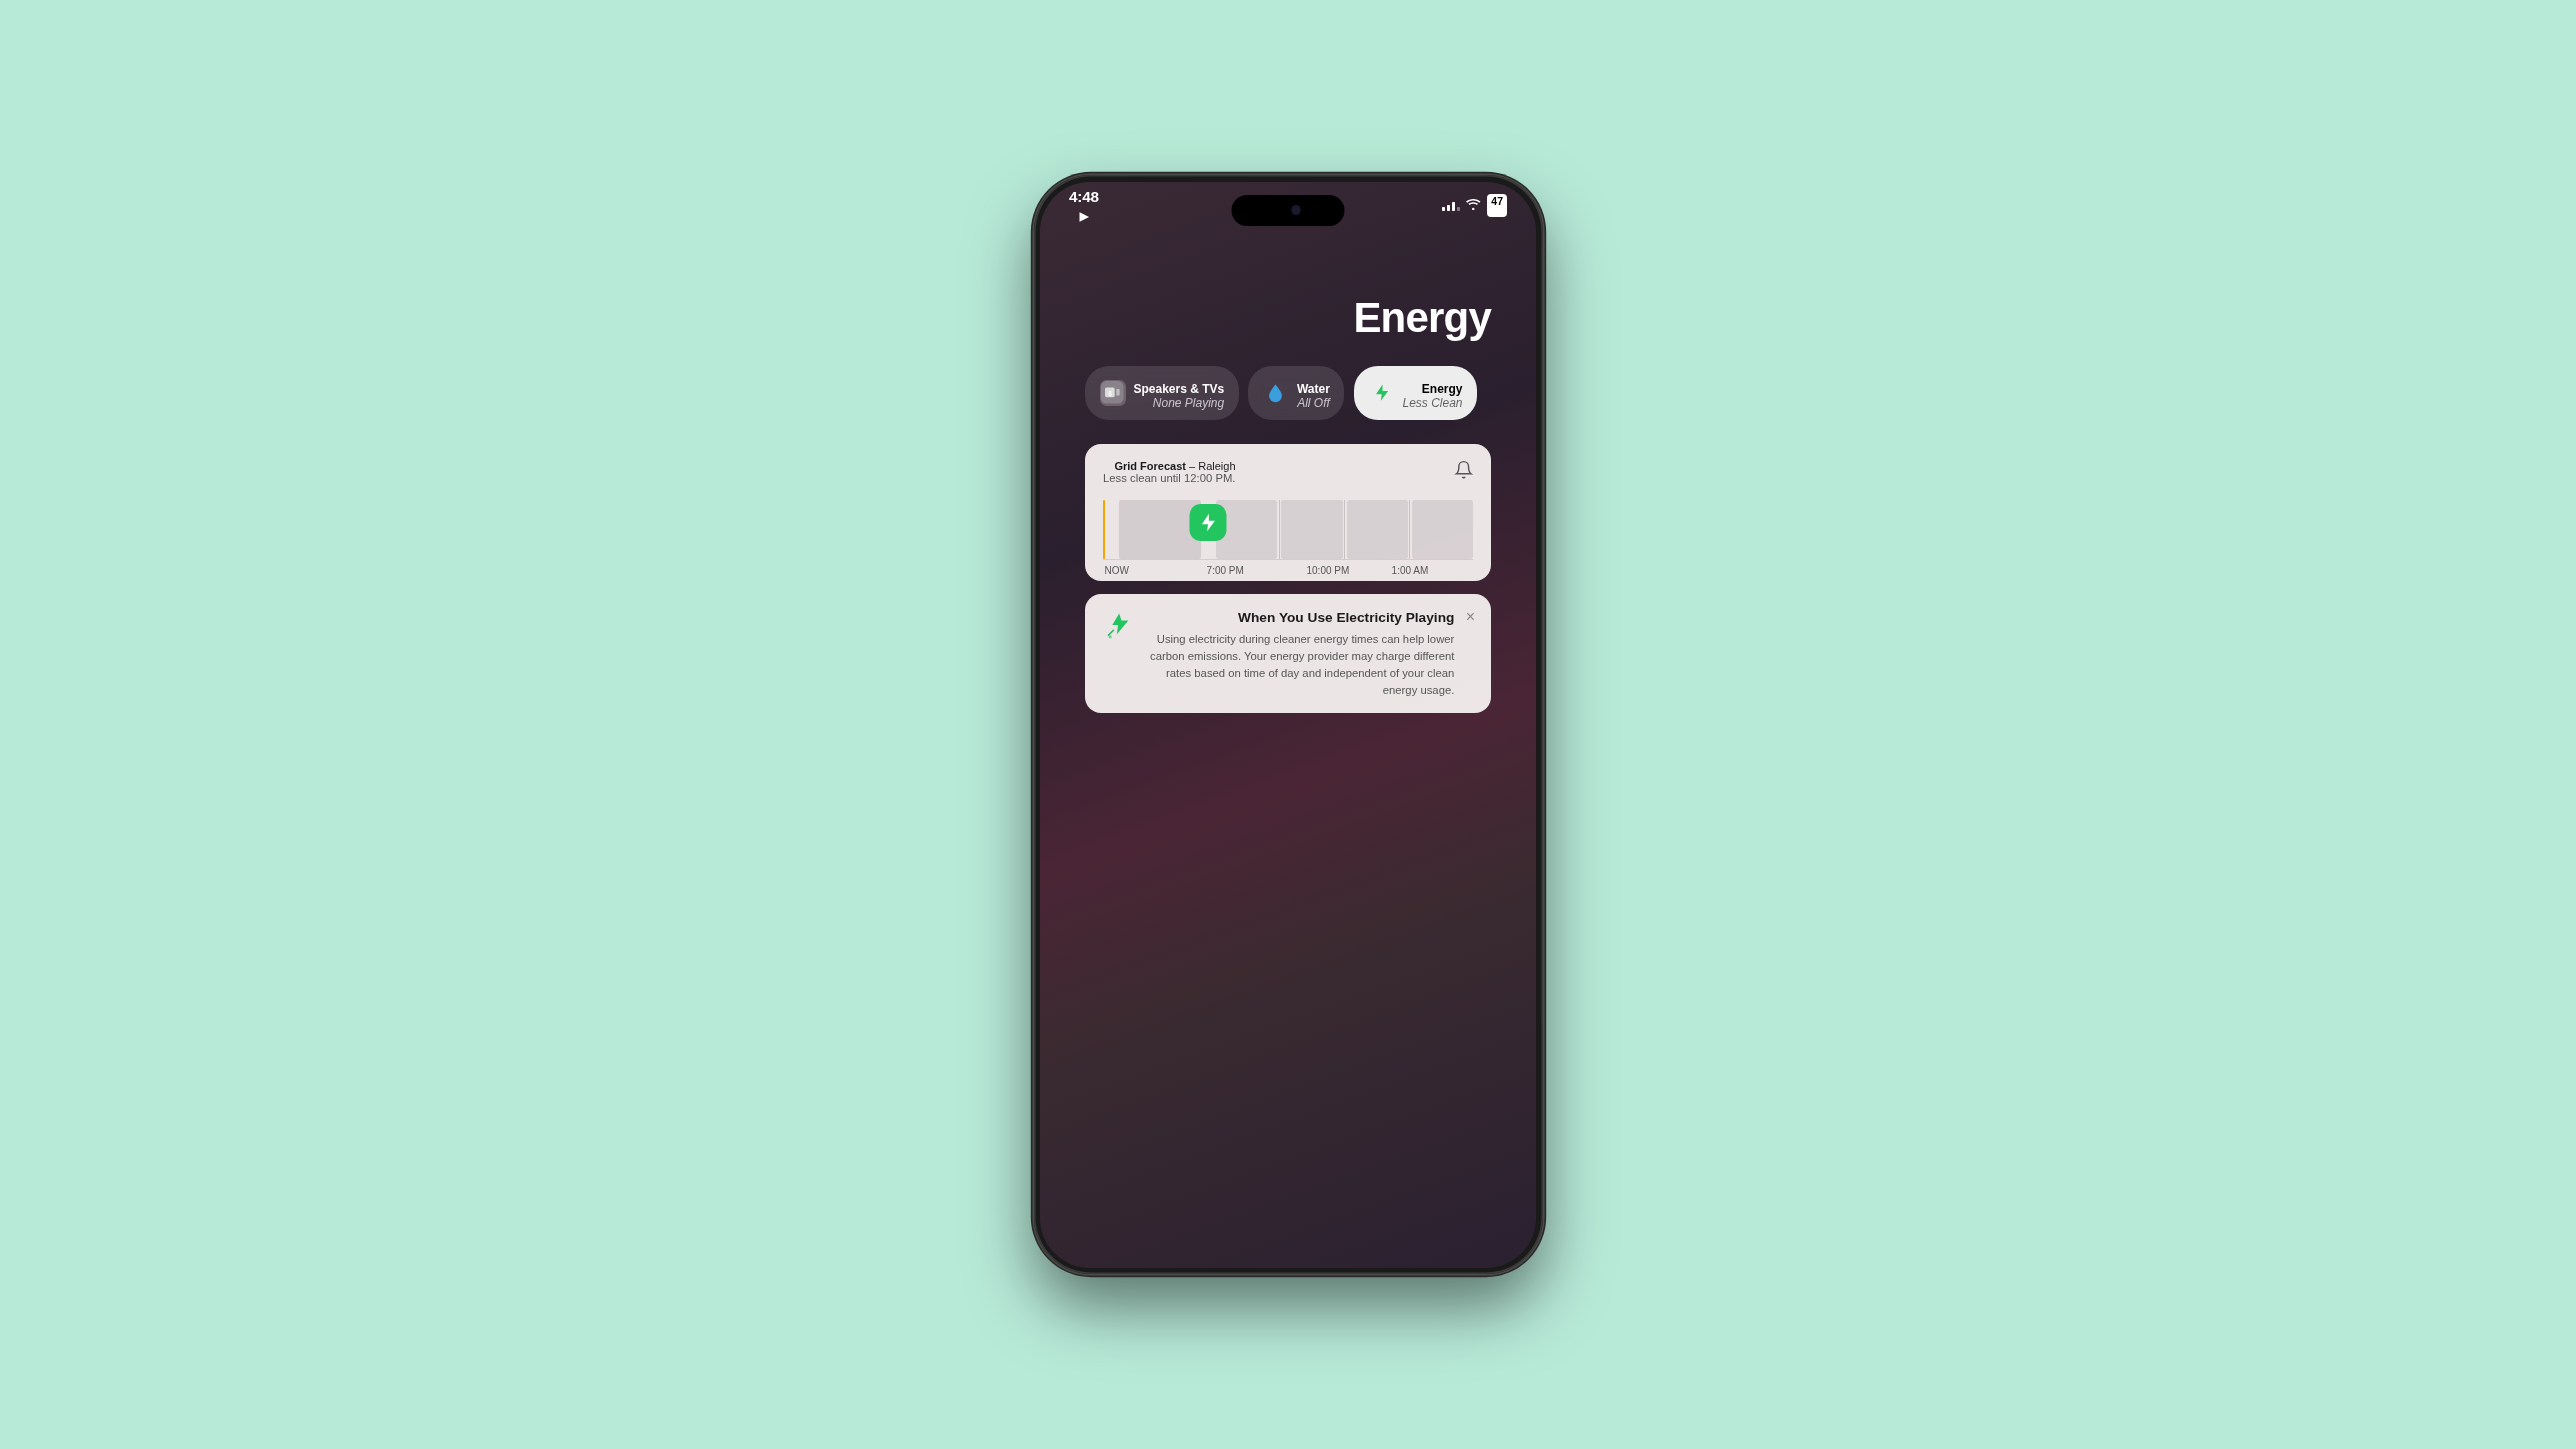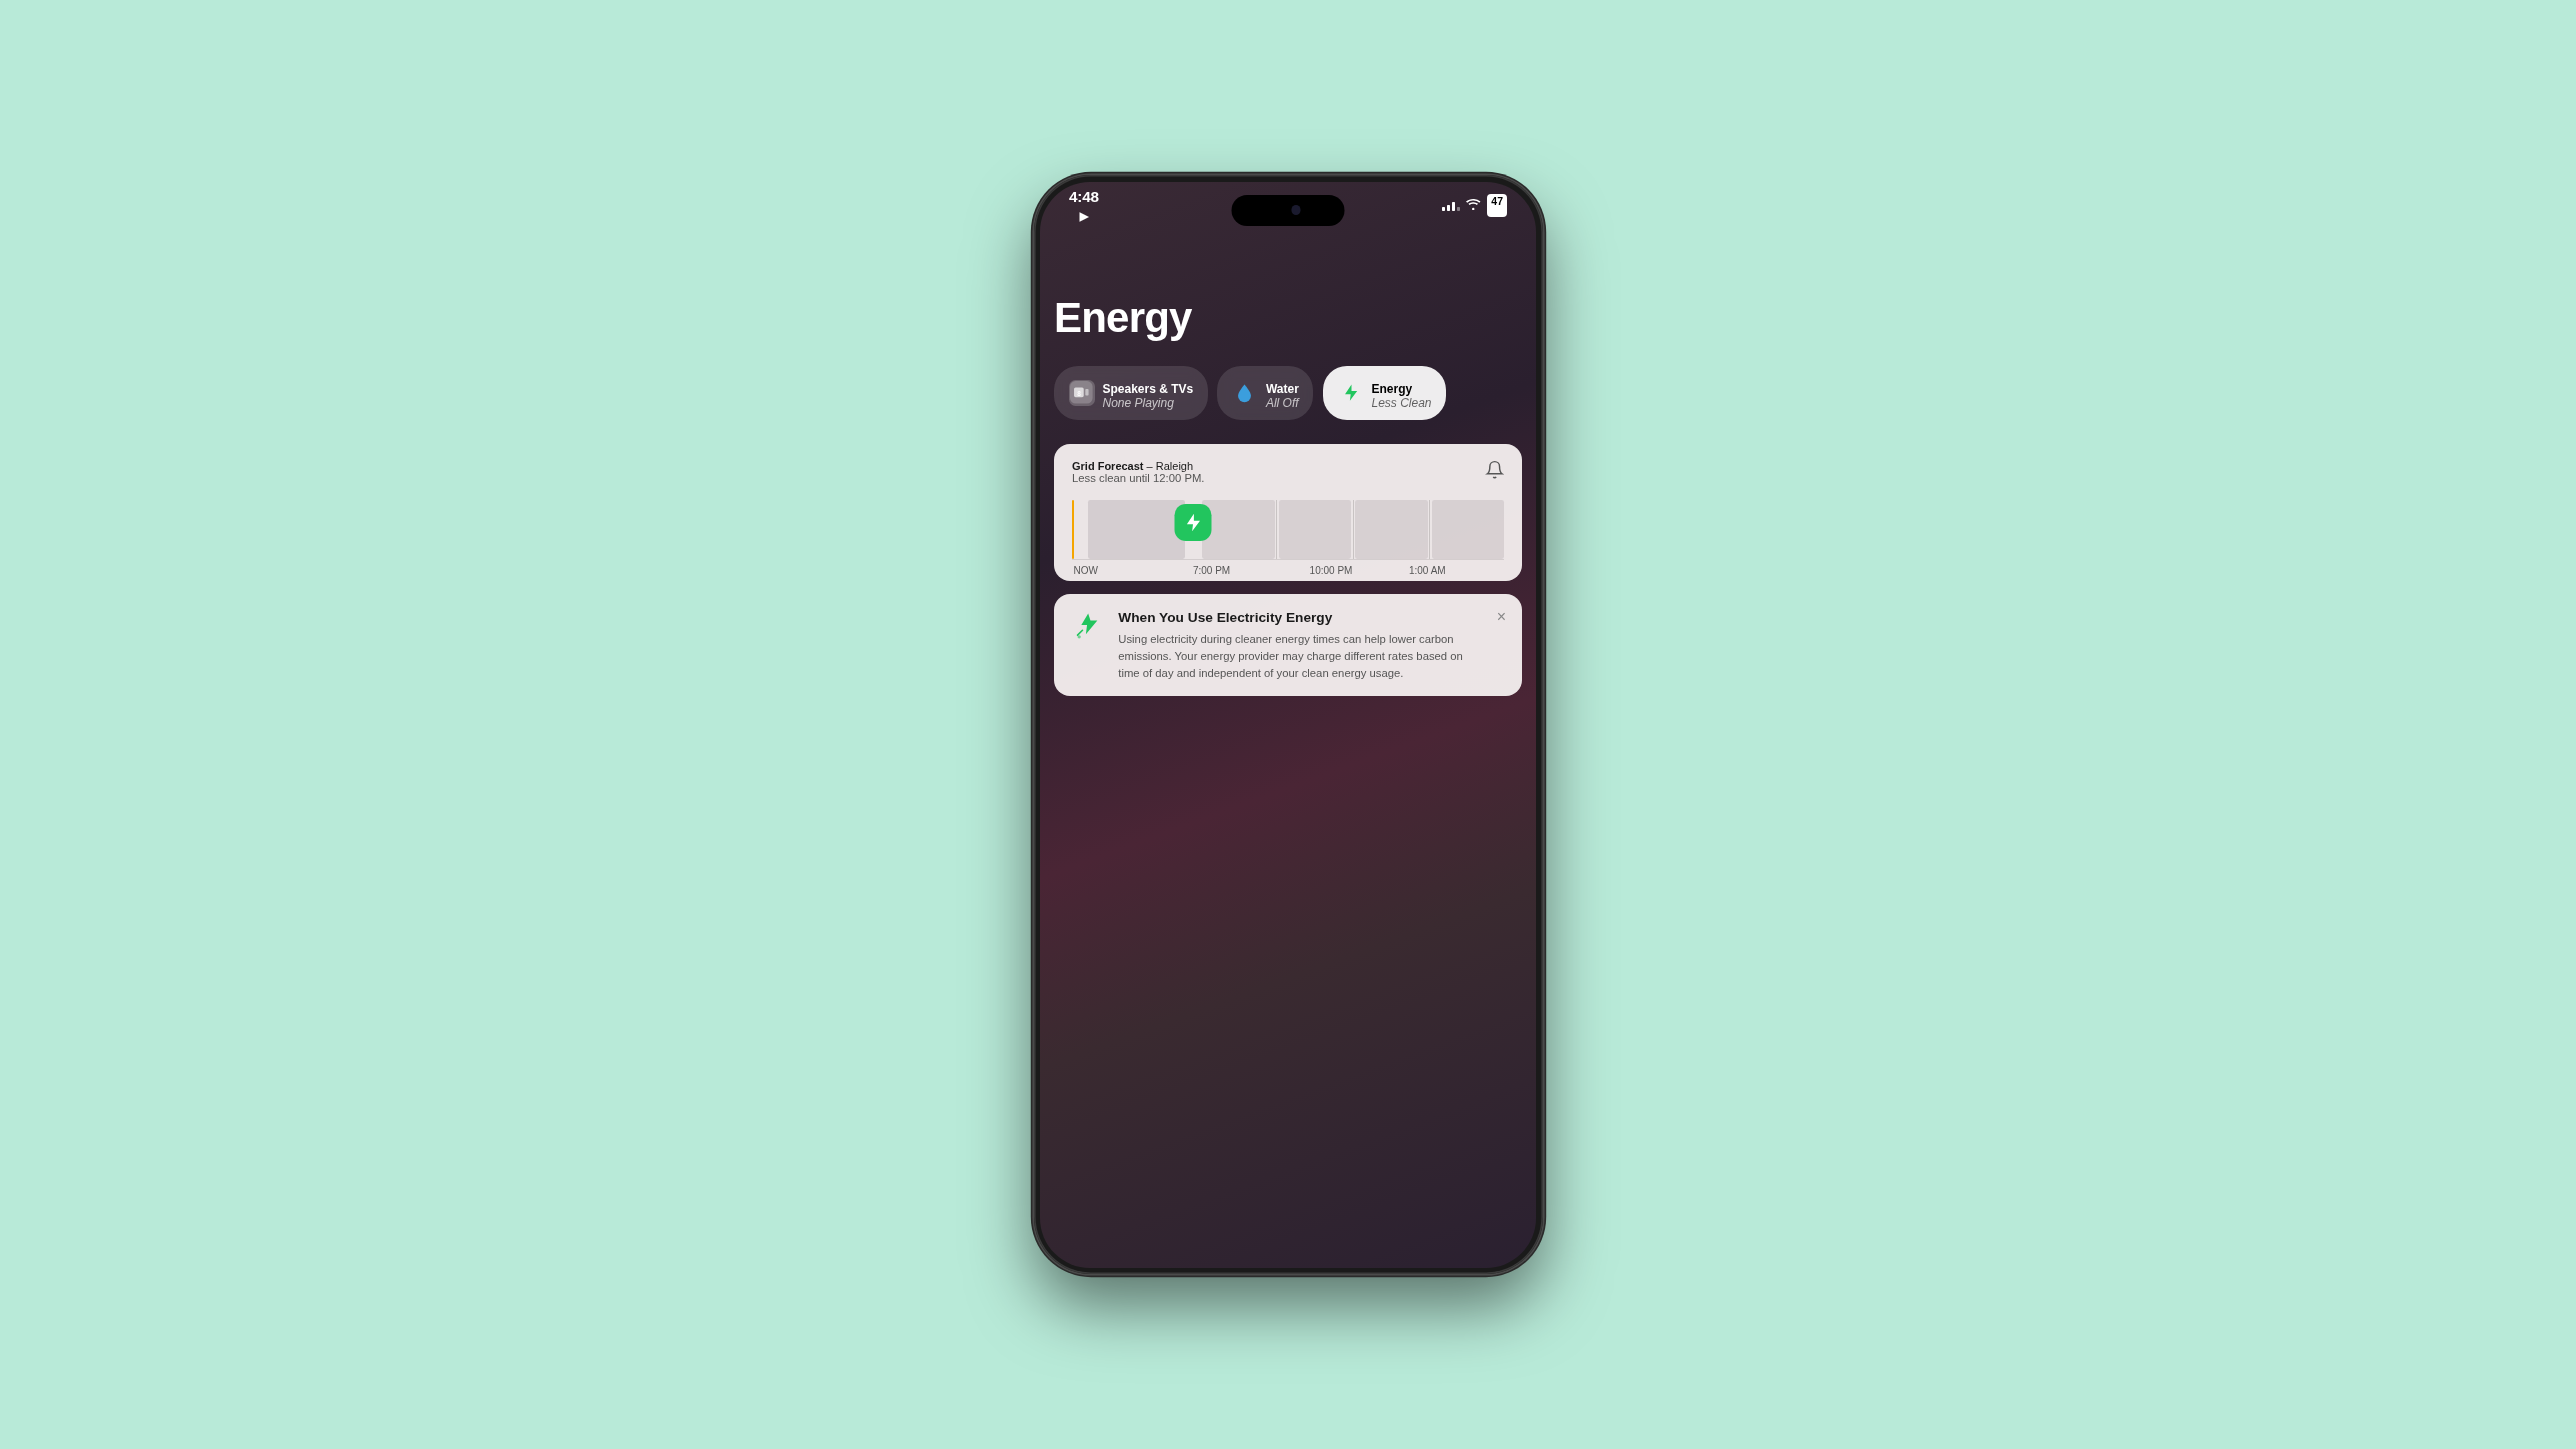--- a/index.html
+++ b/index.html
@@ -146,22 +146,23 @@
       margin-left: 0.8px;
     }
 
     
     .content {
       position: absolute;
       top: 48px;
       left: 0;
       right: 0;
       bottom: 0;
-      padding: 24px 14px 29px;
+      padding: 24px 45px 29px;
       overflow: hidden;
+      text-align: right;
     }
 
     .page-title {
       color: #fff;
       font-size: 42px;
       font-weight: 700;
       letter-spacing: -0.8px;
       margin-bottom: 24px;
       margin-top: 40px;
     }
@@ -511,21 +512,21 @@
               <rect width="44" height="44" rx="12" fill="transparent"></rect>
 
               <g>
                 <path d="M24 4 L12 24 h10 l-2 16 20-24 h-12 z" fill="#22c55e" transform="scale(0.7) translate(6,4)"></path>
                 <path d="M8 32 L14 26" stroke="#22c55e" stroke-width="2" stroke-linecap="round"></path>
                 <circle cx="10" cy="34" r="2" fill="#22c55e" opacity="0.6"></circle>
               </g>
             </svg>
           </div>
           <div class="info-content">
-            <div class="info-title">When You Use Electricity Energy</div>
+            <div class="info-title">When You Use Electricity Playing</div>
             <div class="info-body">Using electricity during cleaner energy times can help lower carbon emissions. Your energy provider may charge different rates based on time of day and independent of your clean energy usage.</div>
           </div>
           <div class="close-btn">×</div>
         </div>
 
       </div>
     </div>
   </div>
 </div>
 

